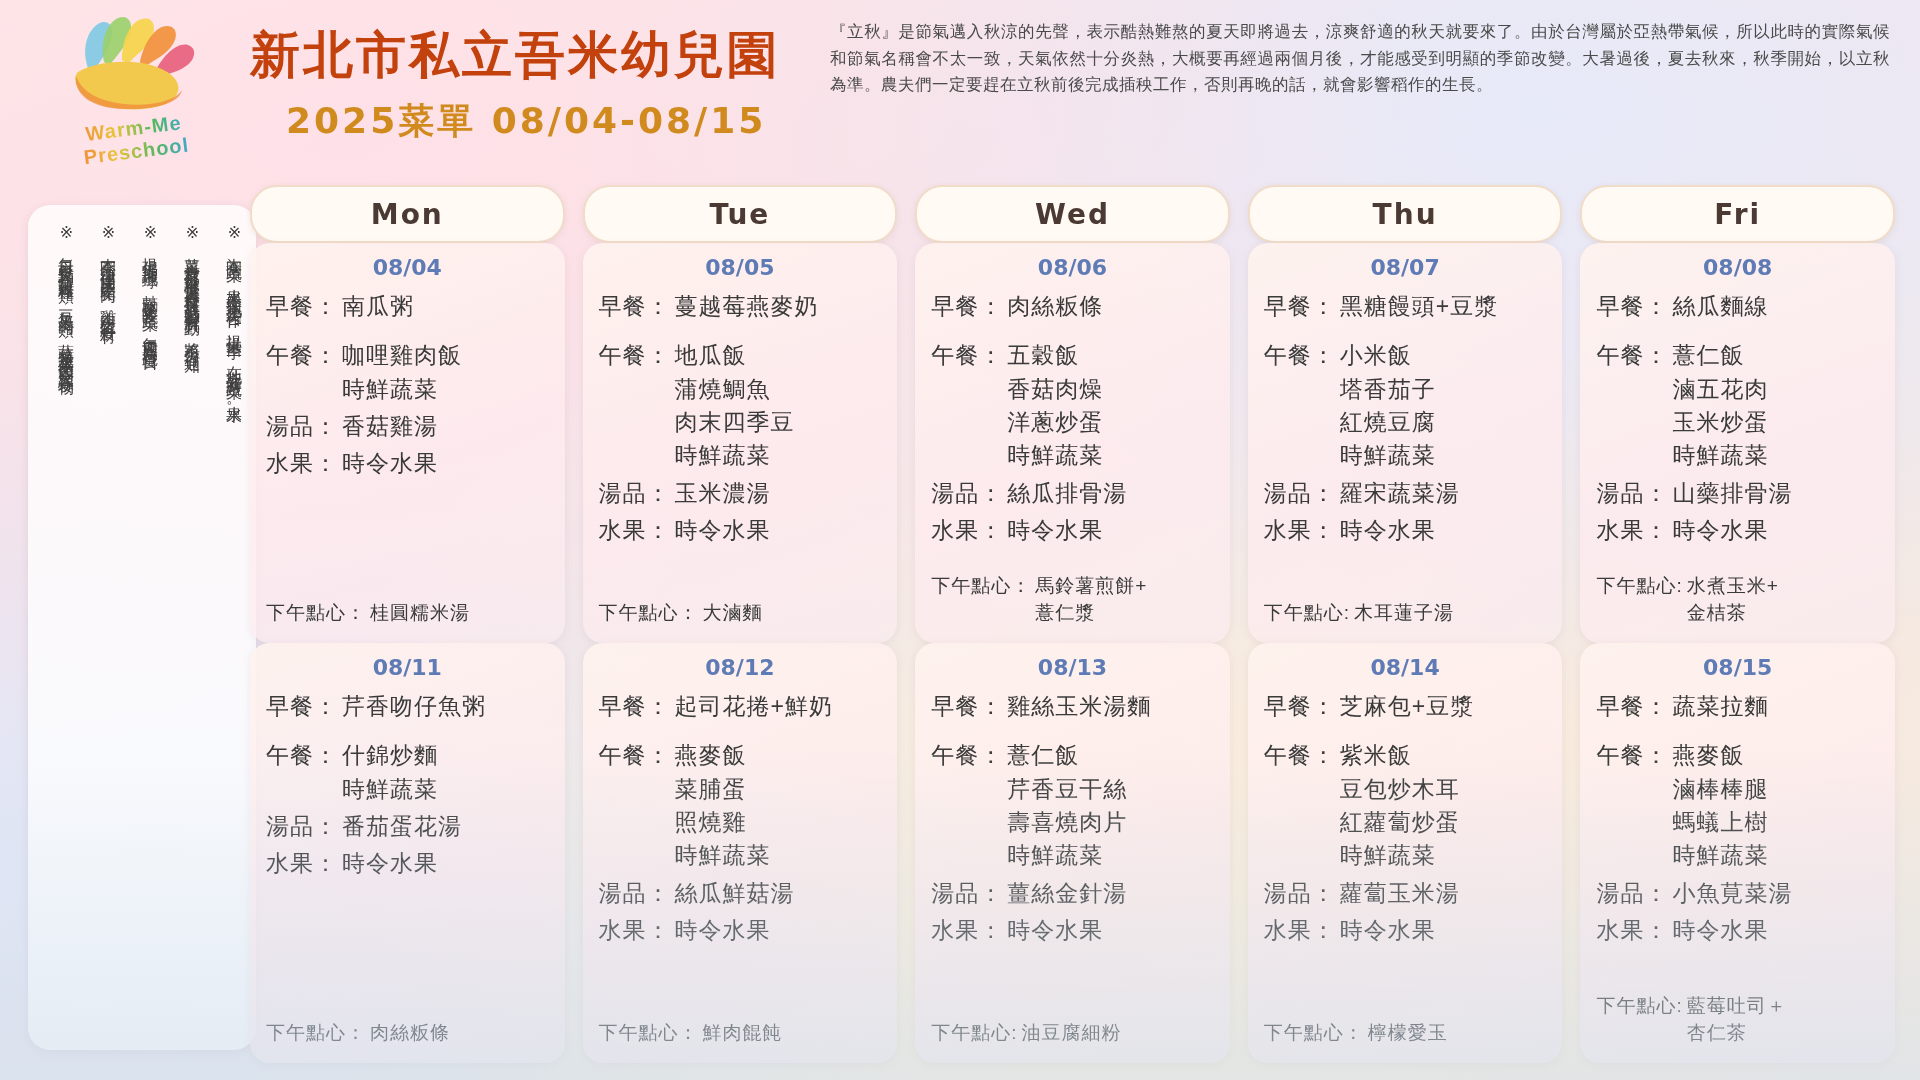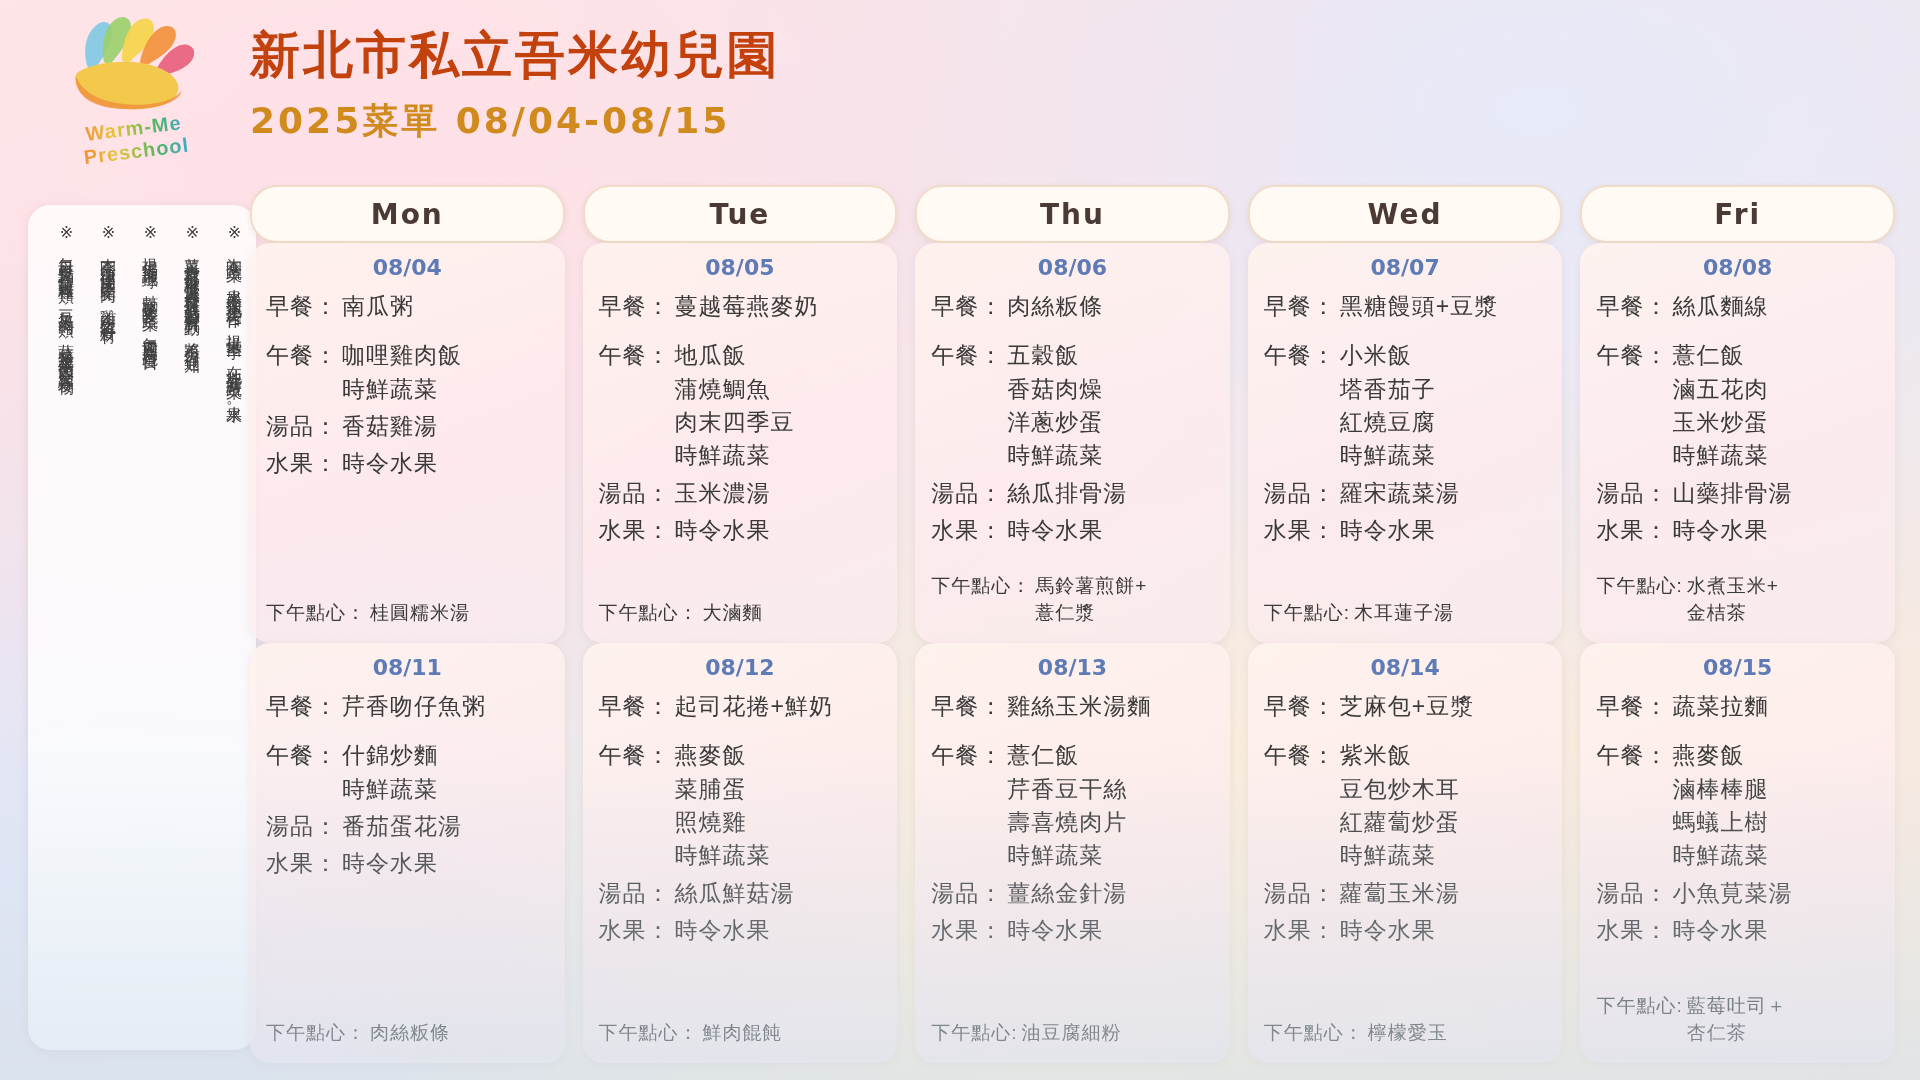--- a/index.html
+++ b/index.html
@@ -34,20 +34,21 @@
 
   
   .title-wrap{position:absolute;left:250px;top:22px;}
   .school-title{
     font-size:50px;font-weight:bold;color:#c2410c;letter-spacing:3px;
     font-family:"DejaVu Sans","Liberation Sans",sans-serif;
   }
   .menu-title{
     margin-top:8px;font-size:36px;font-weight:bold;color:#d08a1e;letter-spacing:3px;
     font-family:"DejaVu Sans","Liberation Sans",sans-serif;
+    margin-left:36px;
   }
 
   .notice{position:absolute;left:830px;top:12px;width:1060px;}
   .notice-title{font-size:22px;font-weight:bold;color:#8e3b5c;letter-spacing:1px;}
   .notice-body{
     margin-top:6px;font-size:16.5px;line-height:1.62;color:#4a4a4a;text-align:justify;
     letter-spacing:0.5px;
   }
 
   
@@ -122,37 +123,38 @@
     </div>
     <div class="logo-sub">Warm-Me Preschool</div>
   </div>
 
   <div class="title-wrap">
     <div class="school-title">新北市私立吾米幼兒園</div>
     <div class="menu-title">2025菜單  08/04-08/15</div>
   </div>
 
   <div class="notice">
+    <div class="notice-body">『立秋』是節氣邁入秋涼的先聲，表示酷熱難熬的夏天即將過去，涼爽舒適的秋天就要來了。由於台灣屬於亞熱帶氣候，所以此時的實際氣候和節氣名稱會不太一致，天氣依然十分炎熱，大概要再經過兩個月後，才能感受到明顯的季節改變。大暑過後，夏去秋來，秋季開始，以立秋為準。農夫們一定要趕在立秋前後完成插秧工作，否則再晚的話，就會影響稻作的生長。</div>
   </div>
 
   <div class="notes">
     <div class="note-col">※本園蔬菜、水果與在地小農合作，提供當季、在地之新鮮蔬菜、水果。</div>
     <div class="note-col">※菜單食材部分會根據當天食材採買或活動有所異動，將不另行通知。</div>
     <div class="note-col">※提倡愛護地球，鼓勵孩子多吃蔬菜，每週四為蔬食日。</div>
     <div class="note-col">※本園所一律使用國產豬肉、雞肉之生鮮食材。</div>
     <div class="note-col">※每日餐點均含全穀雜糧類、豆魚蛋肉類、蔬菜類及水果類等四大類食物。</div>
   </div>
 
   <div class="grid">
 
     <div class="day-head-row">
       <div class="day-head">Mon</div>
       <div class="day-head">Tue</div>
+      <div class="day-head">Wed</div>
       <div class="day-head">Thu</div>
-      <div class="day-head">Wed</div>
       <div class="day-head">Fri</div>
     </div>
 
     <div class="week-row row1">
 
       <div class="card">
         <div class="card-date">08/04</div>
         <div class="meal">
           <span class="lbl">早餐：</span>
           <span class="items">

